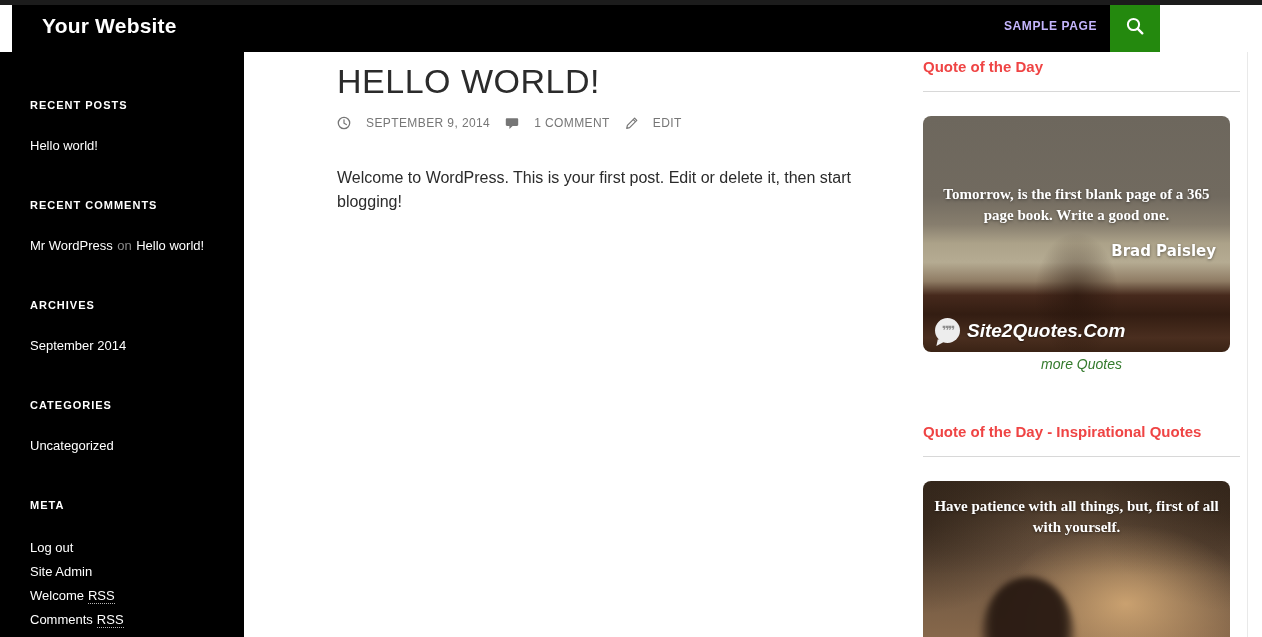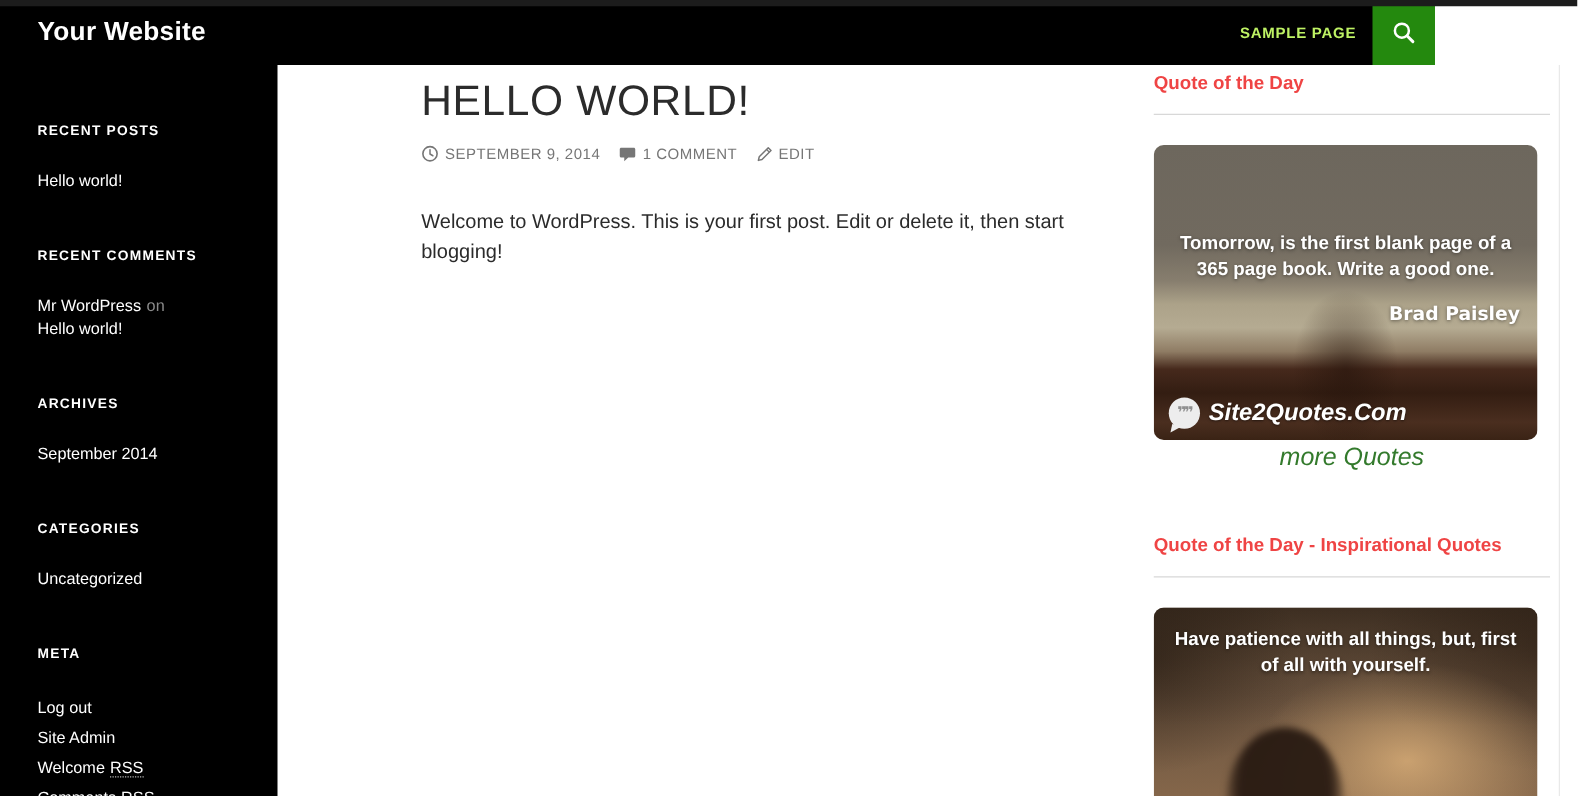--- a/index.html
+++ b/index.html
@@ -3,60 +3,60 @@
 <meta charset="utf-8">
 <style>
   * { margin:0; padding:0; box-sizing:border-box; }
   html,body { width:1262px; height:637px; }
   body {
     position:relative; overflow:hidden; background:#ffffff;
     font-family:"Liberation Sans", sans-serif;
   }
   
   .topstrip { position:absolute; left:0; top:0; width:1262px; height:5px; background:#1c1c1c; z-index:6; }
-  .topbar { position:absolute; left:0; top:0; width:1148px; height:52px; background:#000; z-index:5; display:flex; align-items:center; }
+  .topbar { position:absolute; left:12px; top:0; width:1148px; height:52px; background:#000; z-index:5; display:flex; align-items:center; }
   .site-title { margin-left:30px; color:#fff; font-size:21px; font-weight:bold; letter-spacing:0.2px; cursor:pointer; }
   .nav { position:absolute; right:63px; top:0; height:52px; display:flex; align-items:center; }
-  .nav-item { color:#bef264; font-size:12px; font-weight:600; letter-spacing:0.6px; cursor:pointer; }
+  .nav-item { color:#c4b5fd; font-size:12px; font-weight:600; letter-spacing:0.6px; cursor:pointer; }
   .search-btn { position:absolute; right:0; top:0; width:50px; height:52px; background:#24890e; border:none; display:flex; align-items:center; justify-content:center; cursor:pointer; }
   
-  .left-sidebar { position:absolute; left:0; top:52px; width:222px; height:585px; background:#000; padding:47px 28px 0 30px; z-index:4; }
+  .left-sidebar { position:absolute; left:0; top:52px; width:244px; height:585px; background:#000; padding:47px 28px 0 30px; z-index:4; }
   .sb-section { margin-bottom:45px; }
   .sb-heading { color:#fff; font-size:11px; font-weight:bold; letter-spacing:1px; text-transform:uppercase; margin-bottom:25px; }
   .sb-link { display:inline-block; color:#fff; font-size:13px; text-decoration:none; cursor:pointer; }
   .sb-connector { color:#8a8a8a; font-size:13px; }
   .meta-item { font-size:13px; line-height:24px; color:#fff; }
   .abbr { border-bottom:1px dotted #b5b5b5; }
   .abbr:empty { border:none; }
   .abbr:not(:empty) { margin-left:4px; }
   
   .main { position:absolute; left:222px; top:52px; width:701px; padding:10px 0 0 115px; }
   .post-title { font-size:34px; font-weight:300; color:#2b2b2b; letter-spacing:0.5px; text-transform:uppercase; margin-bottom:15px; cursor:pointer; }
   .post-meta { display:flex; align-items:center; gap:15px; }
-  .meta-group { display:flex; align-items:center; gap:5px; color:#767676; font-size:12px; letter-spacing:0.4px; text-transform:uppercase; cursor:pointer; }
+  .meta-group { display:flex; align-items:center; gap:15px; color:#767676; font-size:12px; letter-spacing:0.4px; text-transform:uppercase; cursor:pointer; }
   .post-body { margin-top:36px; max-width:515px; font-size:16px; line-height:24px; color:#2b2b2b; }
   
   .right-sidebar { position:absolute; left:923px; top:52px; width:317px; }
   .widget-title { margin-top:6px; font-size:15px; font-weight:bold; color:#ef4444; padding-bottom:16px; border-bottom:1px solid #d8d8d8; }
   .quote-img { position:relative; width:307px; height:236px; border-radius:8px; overflow:hidden; margin-top:24px; cursor:pointer; }
-  .qi-text { position:absolute; left:10px; right:10px; text-align:center; color:#fff; font-family:Liberation Sans, sans-serif; font-weight:bold; font-size:15px; line-height:21px; text-shadow:0 1px 3px rgba(0,0,0,0.45); }
+  .qi-text { position:absolute; left:10px; right:10px; text-align:center; color:#fff; font-family:Liberation Serif, serif; font-weight:bold; font-size:15px; line-height:21px; text-shadow:0 1px 3px rgba(0,0,0,0.45); }
   .qi-author { position:absolute; right:14px; color:#fff; font-family:"DejaVu Sans", sans-serif; font-weight:bold; font-size:15px; text-shadow:0 1px 3px rgba(0,0,0,0.45); }
   
   .img-book { background:
       radial-gradient(ellipse 60px 90px at 50% 76%, rgba(35,18,10,0.55), rgba(35,18,10,0) 70%),
       linear-gradient(180deg,#6d675d 0%, #716a5f 34%, #877e6e 46%, #aca289 54%, #b5ab92 62%, #8f7c64 70%, #46291c 76%, #331d12 84%, #4a2e1f 94%, #3a2315 100%);
   }
   .img-book .qi-text { top:68px; }
   .img-book .qi-author { top:126px; }
   .brand { position:absolute; left:12px; bottom:9px; display:flex; align-items:center; gap:7px; }
   .brand-bubble { position:relative; width:25px; height:25px; background:#ededed; border-radius:50%; display:flex; align-items:center; justify-content:center; color:#8f8f8f; font-size:13px; font-weight:bold; letter-spacing:-2px; font-family:"DejaVu Sans", sans-serif; }
   .brand-bubble::after { content:""; position:absolute; left:2px; bottom:-4px; width:0; height:0; border-left:8px solid #ededed; border-bottom:7px solid transparent; transform:rotate(12deg); }
   .brand-text { color:#fff; font-family:Liberation Sans, sans-serif; font-style:italic; font-weight:bold; font-size:19px; text-shadow:0 1px 2px rgba(0,0,0,0.5); }
   .more-link-row { text-align:center; margin-top:3px; }
-  .more-link { color:#337a2c; font-style:italic; font-size:20px; text-decoration:none; cursor:pointer; }
+  .more-link { color:#337a2c; font-style:italic; font-size:14px; text-decoration:none; cursor:pointer; }
   .widget2 { margin-top:50px; }
   
   .img-sunset { background:
       linear-gradient(180deg, rgba(28,18,11,0.5) 0%, rgba(28,18,11,0.15) 22%, rgba(28,18,11,0) 40%),
       radial-gradient(ellipse 170px 110px at 66% 52%, rgba(244,196,134,0.65), rgba(244,196,134,0) 72%),
       radial-gradient(ellipse 190px 130px at -4% 18%, rgba(30,20,12,0.6), rgba(30,20,12,0) 70%),
       radial-gradient(ellipse 210px 140px at 104% 14%, rgba(40,26,16,0.55), rgba(40,26,16,0) 70%),
       linear-gradient(180deg,#5f4b38 0%, #6b5440 30%, #7d6147 55%, #8a6a4c 70%, #74573e 85%, #5d442f 100%);
   }
   .sil-head { position:absolute; left:58px; top:96px; width:94px; height:118px; border-radius:50% 50% 46% 46%; background:radial-gradient(ellipse at 50% 42%, rgba(40,26,18,0.95) 55%, rgba(40,26,18,0) 78%); filter:blur(3px); }

